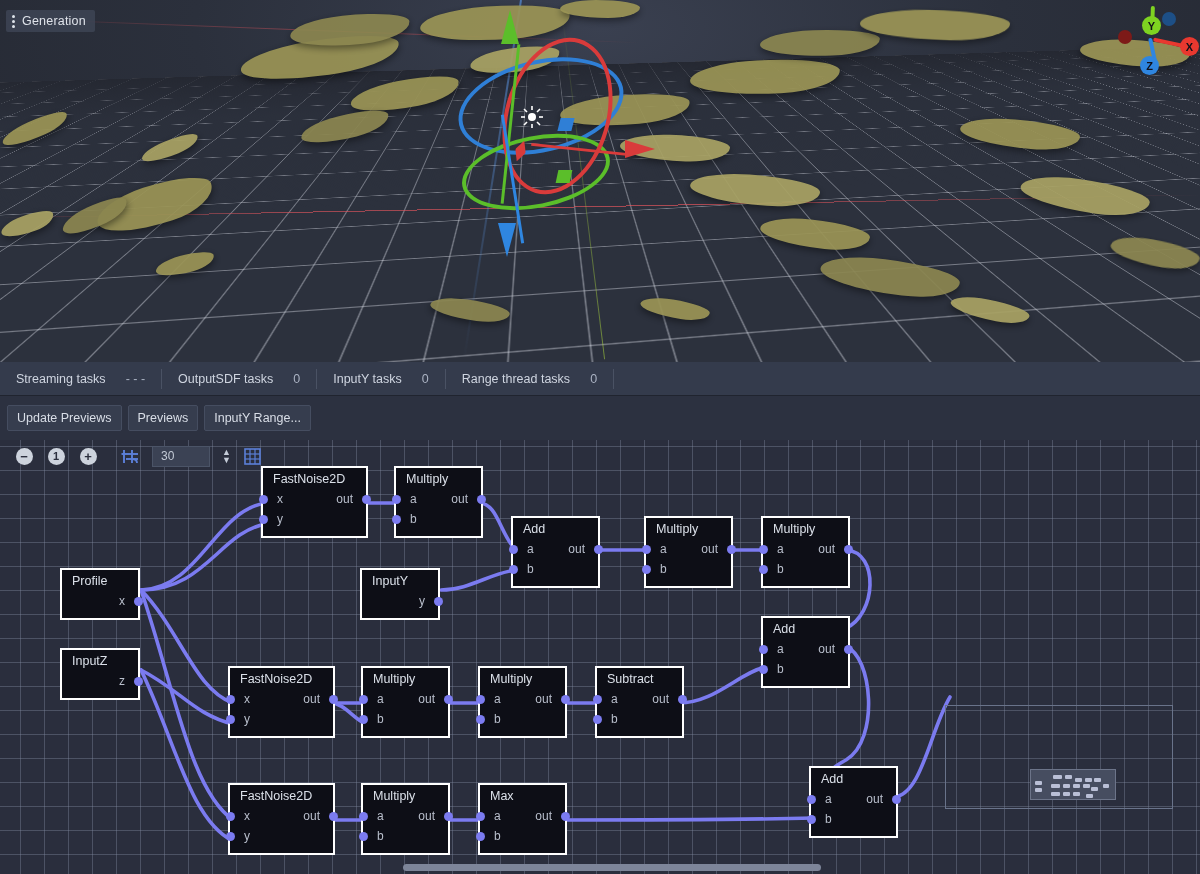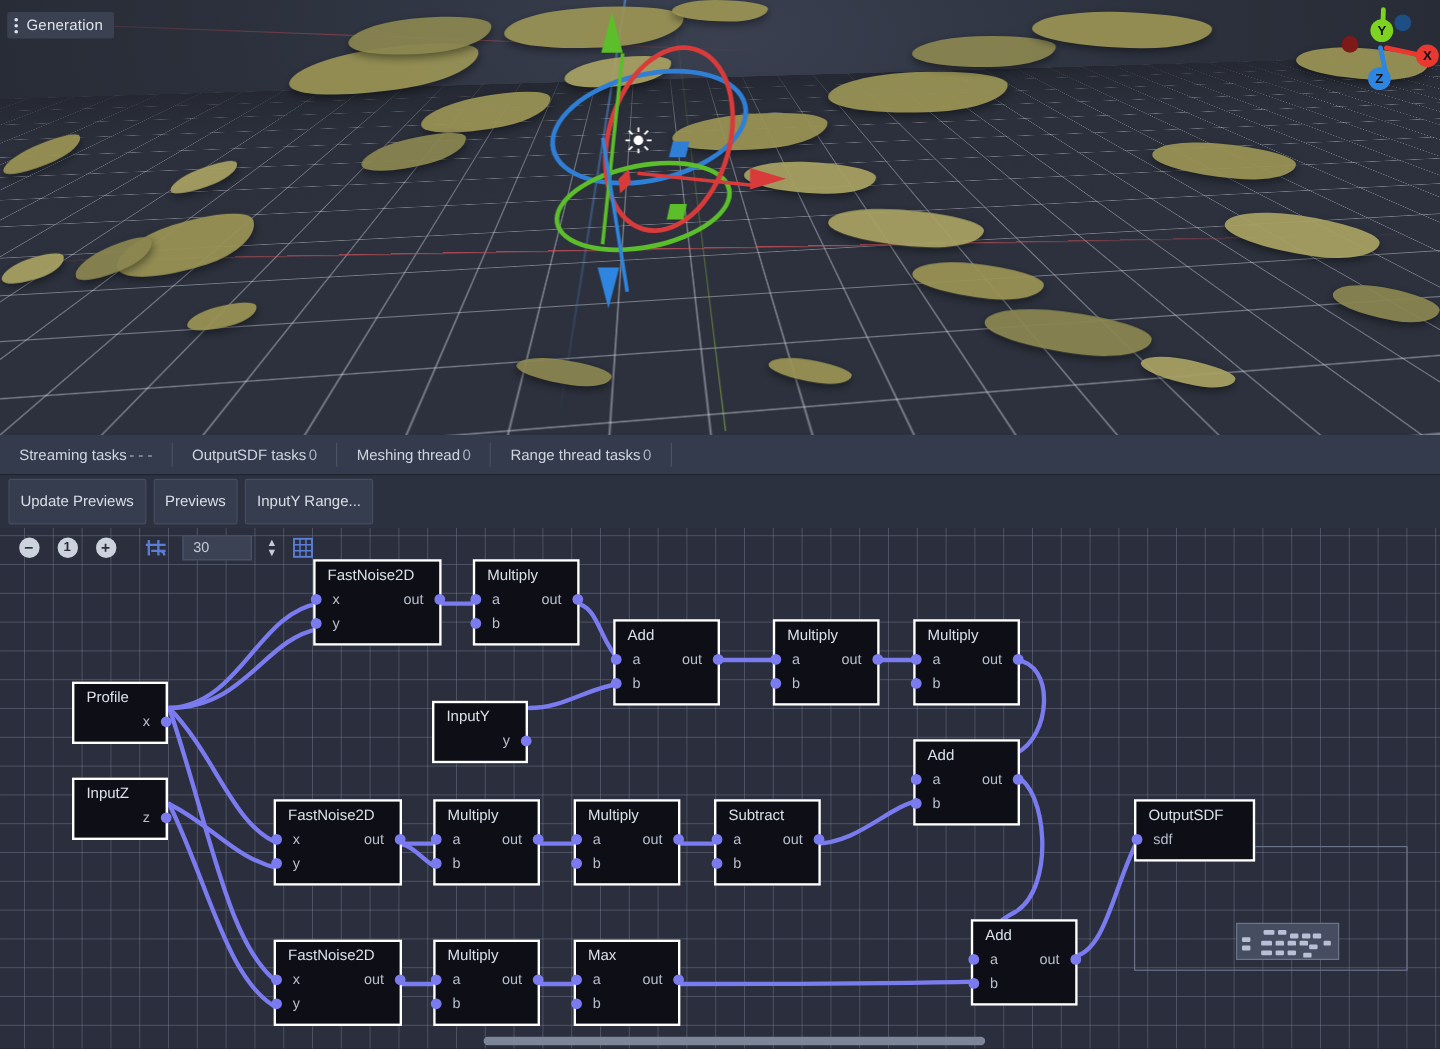--- a/index.html
+++ b/index.html
@@ -88,31 +88,31 @@
   }
   .vdots { display: flex; flex-direction: column; gap: 2px; }
   .vdots i { width: 3px; height: 3px; border-radius: 50%; background: #dfe3ea; display: block; }
 
   
   #statusbar {
     position: absolute; left: 0; top: 362px; width: 1200px; height: 34px;
     background: #343b4c; display: flex; align-items: center;
     border-bottom: 1px solid #20242f;
   }
-  .stat { display: flex; align-items: center; gap: 2px; height: 20px;
+  .stat { display: flex; align-items: center; gap: 20px; height: 20px;
           padding: 0 16px; border-right: 1px solid #4a5264; }
   .stat .k { color: #cfd5e0; font-size: 12.5px; }
   .stat .v { color: #aab2c2; font-size: 12.5px; }
 
   
   #toolbar {
     position: absolute; left: 0; top: 396px; width: 1200px; height: 44px;
     background: #2c3140; display: flex; align-items: center; gap: 6px; padding-left: 7px;
   }
-  .tbtn { height: 38px; padding: 0 9px; display: flex; align-items: center;
+  .tbtn { height: 26px; padding: 0 9px; display: flex; align-items: center;
           background: #363d4e; border: 1px solid #454d60; border-radius: 2px;
           color: #d9dee7; font-size: 12.5px; cursor: pointer; }
 
   
   #graph {
     position: absolute; left: 0; top: 440px; width: 1200px; height: 434px;
     overflow: hidden;
     background-color: #2a2e3d;
     background-image:
       linear-gradient(to right, rgba(132,140,163,.38) 1px, transparent 1px),
@@ -265,21 +265,21 @@
   <div id="statusbar">
       <div class="stat">
         <span class="k">Streaming tasks</span>
         <span class="v">- - -</span>
       </div>
       <div class="stat">
         <span class="k">OutputSDF tasks</span>
         <span class="v">0</span>
       </div>
       <div class="stat">
-        <span class="k">Meshing thread</span>
+        <span class="k">InputY tasks</span>
         <span class="v">0</span>
       </div>
       <div class="stat">
         <span class="k">Range thread tasks</span>
         <span class="v">0</span>
       </div>
     </div>
 
   <div id="toolbar">
       <div class="tbtn">Update Previews</div>
@@ -386,21 +386,21 @@
         <div class="node" style="left: 60px; top: 208px; width: 80px;">
           <div class="title">InputZ</div>
           <div class="rows">
             <div class="prow">
               <span class="lbl-out">z</span>
               <span class="port out"></span>
             </div>
           </div>
           <div style="height: 7px;"></div>
         </div>
-        <div class="node" style="left: 360px; top: 144px; width: 80px;">
+        <div class="node" style="left: 360px; top: 128px; width: 80px;">
           <div class="title">InputY</div>
           <div class="rows">
             <div class="prow">
               <span class="lbl-out">y</span>
               <span class="port out"></span>
             </div>
           </div>
           <div style="height: 7px;"></div>
         </div>
         <div class="node" style="left: 261px; top: 26px; width: 107px;">
@@ -552,30 +552,20 @@
           <div class="rows">
             <div class="prow">
               <span class="port in"></span>
               <span class="lbl-in">a</span>
               <span class="lbl-out">out</span>
               <span class="port out"></span>
             </div>
             <div class="prow">
               <span class="port in"></span>
               <span class="lbl-in">b</span>
-            </div>
-          </div>
-          <div style="height: 7px;"></div>
-        </div>
-        <div class="node" style="left: 945px; top: 226px; width: 101px;">
-          <div class="title">OutputSDF</div>
-          <div class="rows">
-            <div class="prow">
-              <span class="port in"></span>
-              <span class="lbl-in">sdf</span>
             </div>
           </div>
           <div style="height: 7px;"></div>
         </div>
         <div class="node" style="left: 228px; top: 343px; width: 107px;">
           <div class="title">FastNoise2D</div>
           <div class="rows">
             <div class="prow">
               <span class="port in"></span>
               <span class="lbl-in">x</span>

